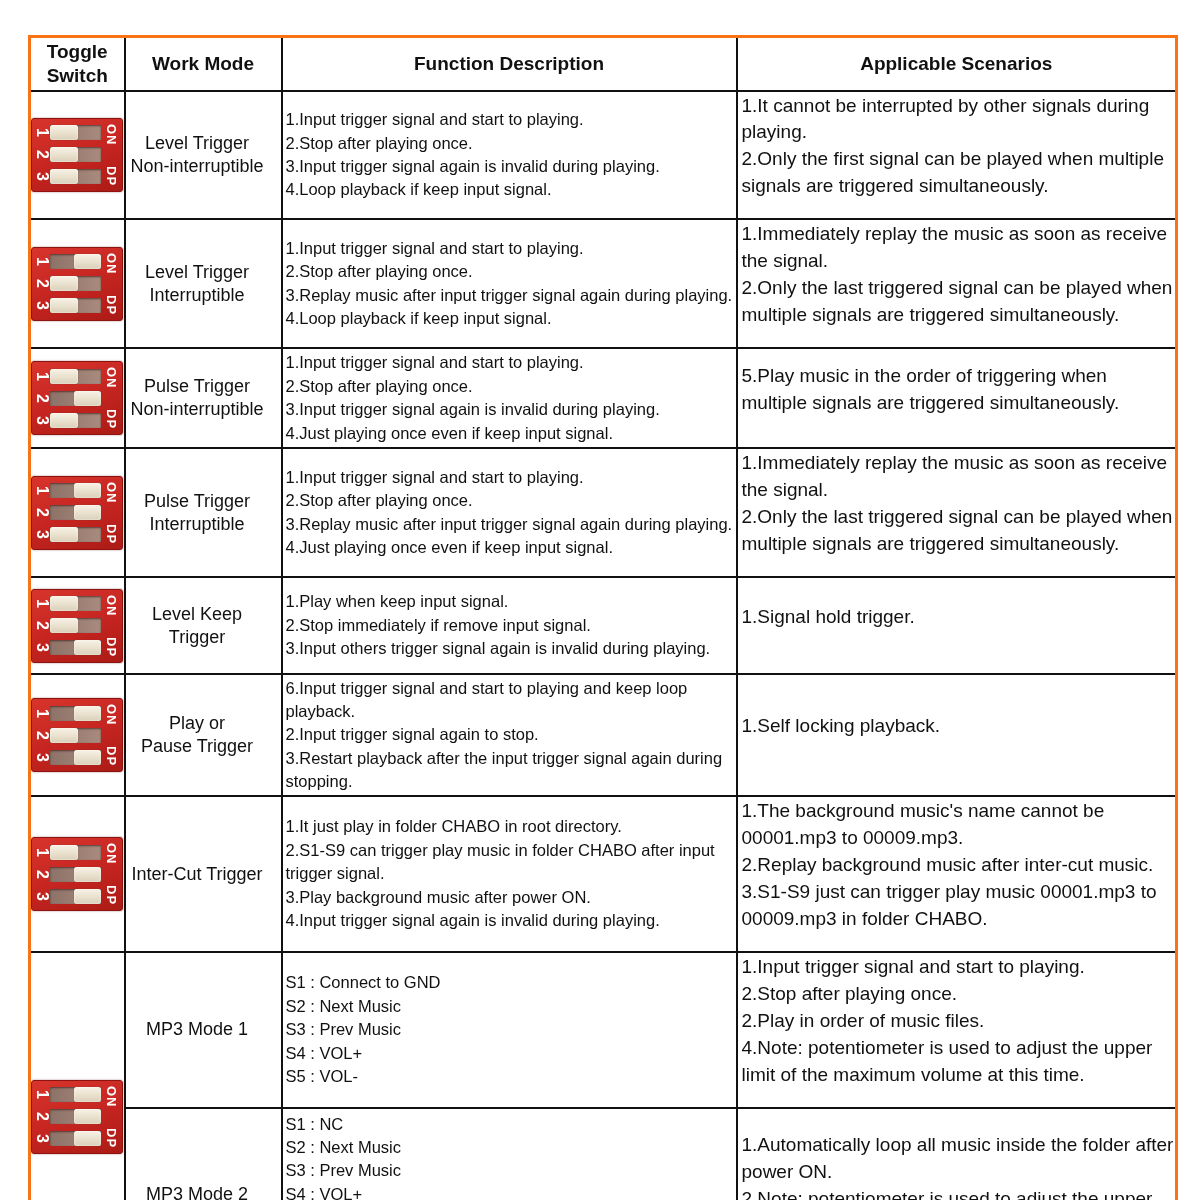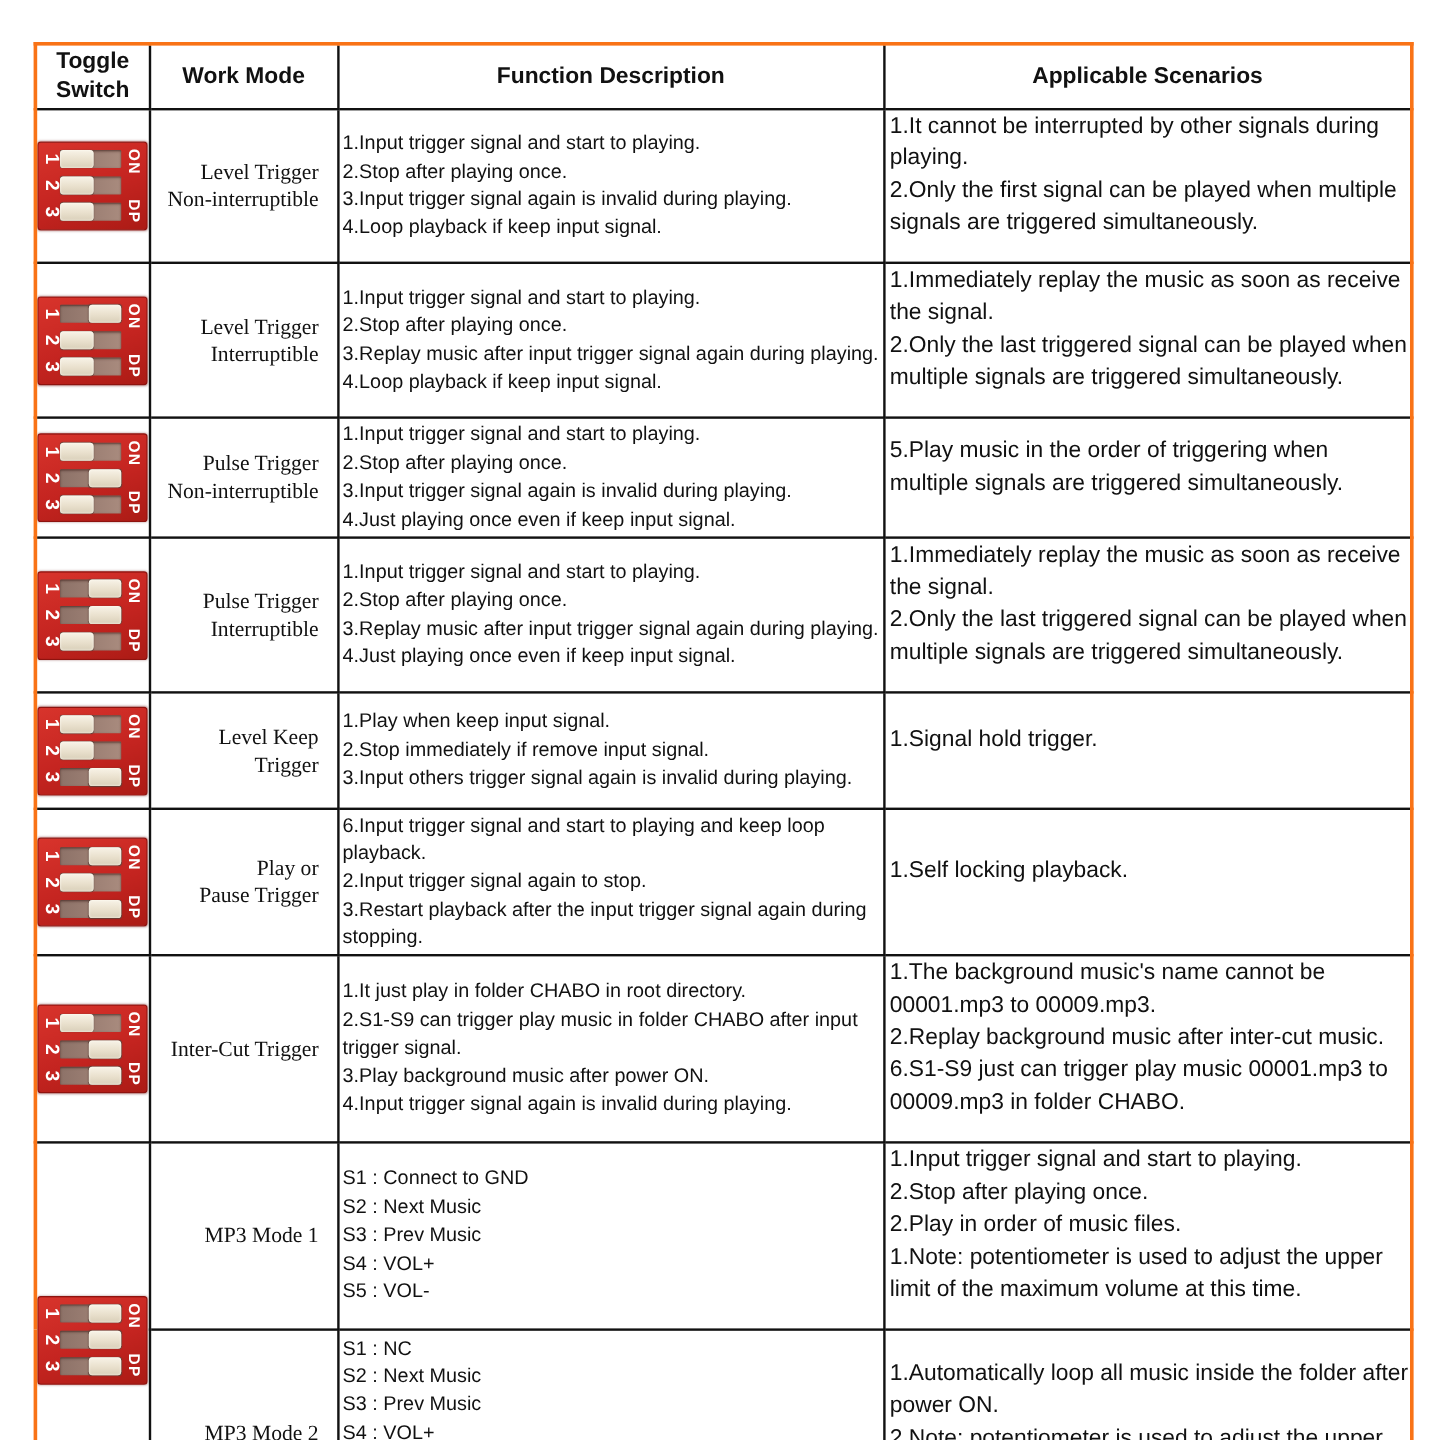--- a/index.html
+++ b/index.html
@@ -2,21 +2,21 @@
 <html><head>
 <meta charset="utf-8">
 <style>
   html,body{margin:0;padding:0;background:#ffffff;}
   body{width:1200px;height:1200px;position:relative;font-family:"Liberation Sans",sans-serif;color:#111;}
   .table-wrap{position:absolute;left:28px;top:35px;}
   table{border-collapse:collapse;table-layout:fixed;width:1147px;border:3px solid #f97316;}
   td,th{border:2px solid #111;vertical-align:middle;overflow:hidden;box-sizing:border-box;}
   th{font-size:19px;font-weight:bold;text-align:center;line-height:1.25;padding:2px;}
   .c-switch{text-align:center;padding:0;}
-  .c-mode{font-size:18px;line-height:1.27;padding:1px 15px 1px 3px;white-space:pre-line;text-align:right;font-family:Liberation Serif, serif;}
+  .c-mode{font-size:18px;line-height:1.27;padding:1px 15px 1px 3px;white-space:pre-line;text-align:center;}
   .c-fd{font-size:16.5px;line-height:1.42;padding:1px 1px 1px 3px;text-align:left;}
   .c-as{font-size:19px;line-height:1.42;padding:1px 1px 18px 4px;text-align:left;}
   .line{display:block;}
   
   .dip{width:92px;height:74px;margin:0 auto;background:linear-gradient(160deg,#d8342c 0%,#c42420 55%,#ab1b15 100%);
        border:1px solid #8e130f;border-radius:3px;display:flex;box-sizing:border-box;padding:3px 1px 3px 2px;
        box-shadow:0 0 2px rgba(90,10,10,.5);}
   .dip-main{flex:1;display:flex;flex-direction:column;justify-content:space-around;min-width:0;}
   .dip-row{display:flex;align-items:center;height:17px;}
   .dip-num{writing-mode:vertical-rl;color:#fff;font-weight:bold;font-size:16px;width:16px;text-align:center;
@@ -335,21 +335,21 @@
     <td class="c-mode">Inter-Cut Trigger</td>
     <td class="c-fd">
             <div class="line">1.It just play in folder CHABO in root directory.</div>
             <div class="line">2.S1-S9 can trigger play music in folder CHABO after input trigger signal.</div>
             <div class="line">3.Play background music after power ON.</div>
             <div class="line">4.Input trigger signal again is invalid during playing.</div>
           </td>
     <td class="c-as">
             <div class="line">1.The background music's name cannot be 00001.mp3 to 00009.mp3.</div>
             <div class="line">2.Replay background music after inter-cut music.</div>
-            <div class="line">6.S1-S9 just can trigger play music 00001.mp3 to 00009.mp3 in folder CHABO.</div>
+            <div class="line">3.S1-S9 just can trigger play music 00001.mp3 to 00009.mp3 in folder CHABO.</div>
           </td>
   </tr>
 
   <tr style="height:116px">
     <td class="c-switch" rowspan="2">
       <div class="dip">
               <div class="dip-main">
                 <div class="dip-row">
                   <span class="dip-num">1</span>
                   <div class="dip-slot on">
@@ -380,21 +380,21 @@
             <div class="line">S1 : Connect to GND</div>
             <div class="line">S2 : Next Music</div>
             <div class="line">S3 : Prev Music</div>
             <div class="line">S4 : VOL+</div>
             <div class="line">S5 : VOL-</div>
           </td>
     <td class="c-as">
             <div class="line">1.Input trigger signal and start to playing.</div>
             <div class="line">2.Stop after playing once.</div>
             <div class="line">2.Play in order of music files.</div>
-            <div class="line">1.Note: potentiometer is used to adjust the upper limit of the maximum volume at this time.</div>
+            <div class="line">4.Note: potentiometer is used to adjust the upper limit of the maximum volume at this time.</div>
           </td>
   </tr>
 
   <tr style="height:174px">
     <td class="c-mode">MP3 Mode 2</td>
     <td class="c-fd">
             <div class="line">S1 : NC</div>
             <div class="line">S2 : Next Music</div>
             <div class="line">S3 : Prev Music</div>
             <div class="line">S4 : VOL+</div>

